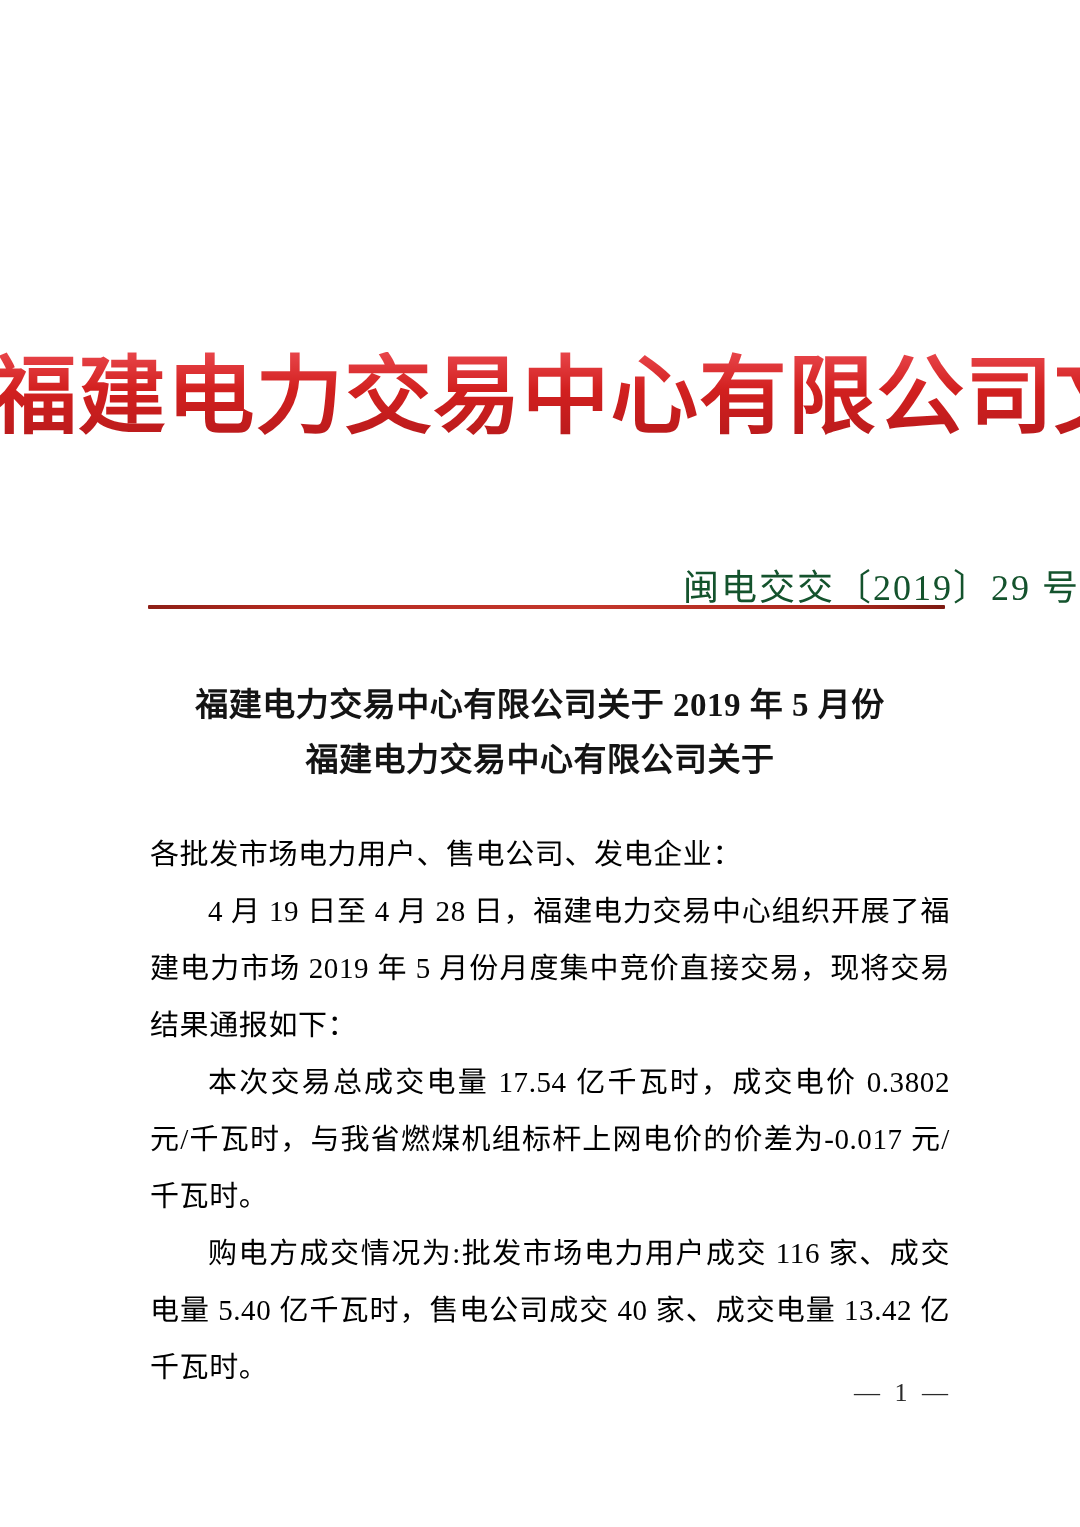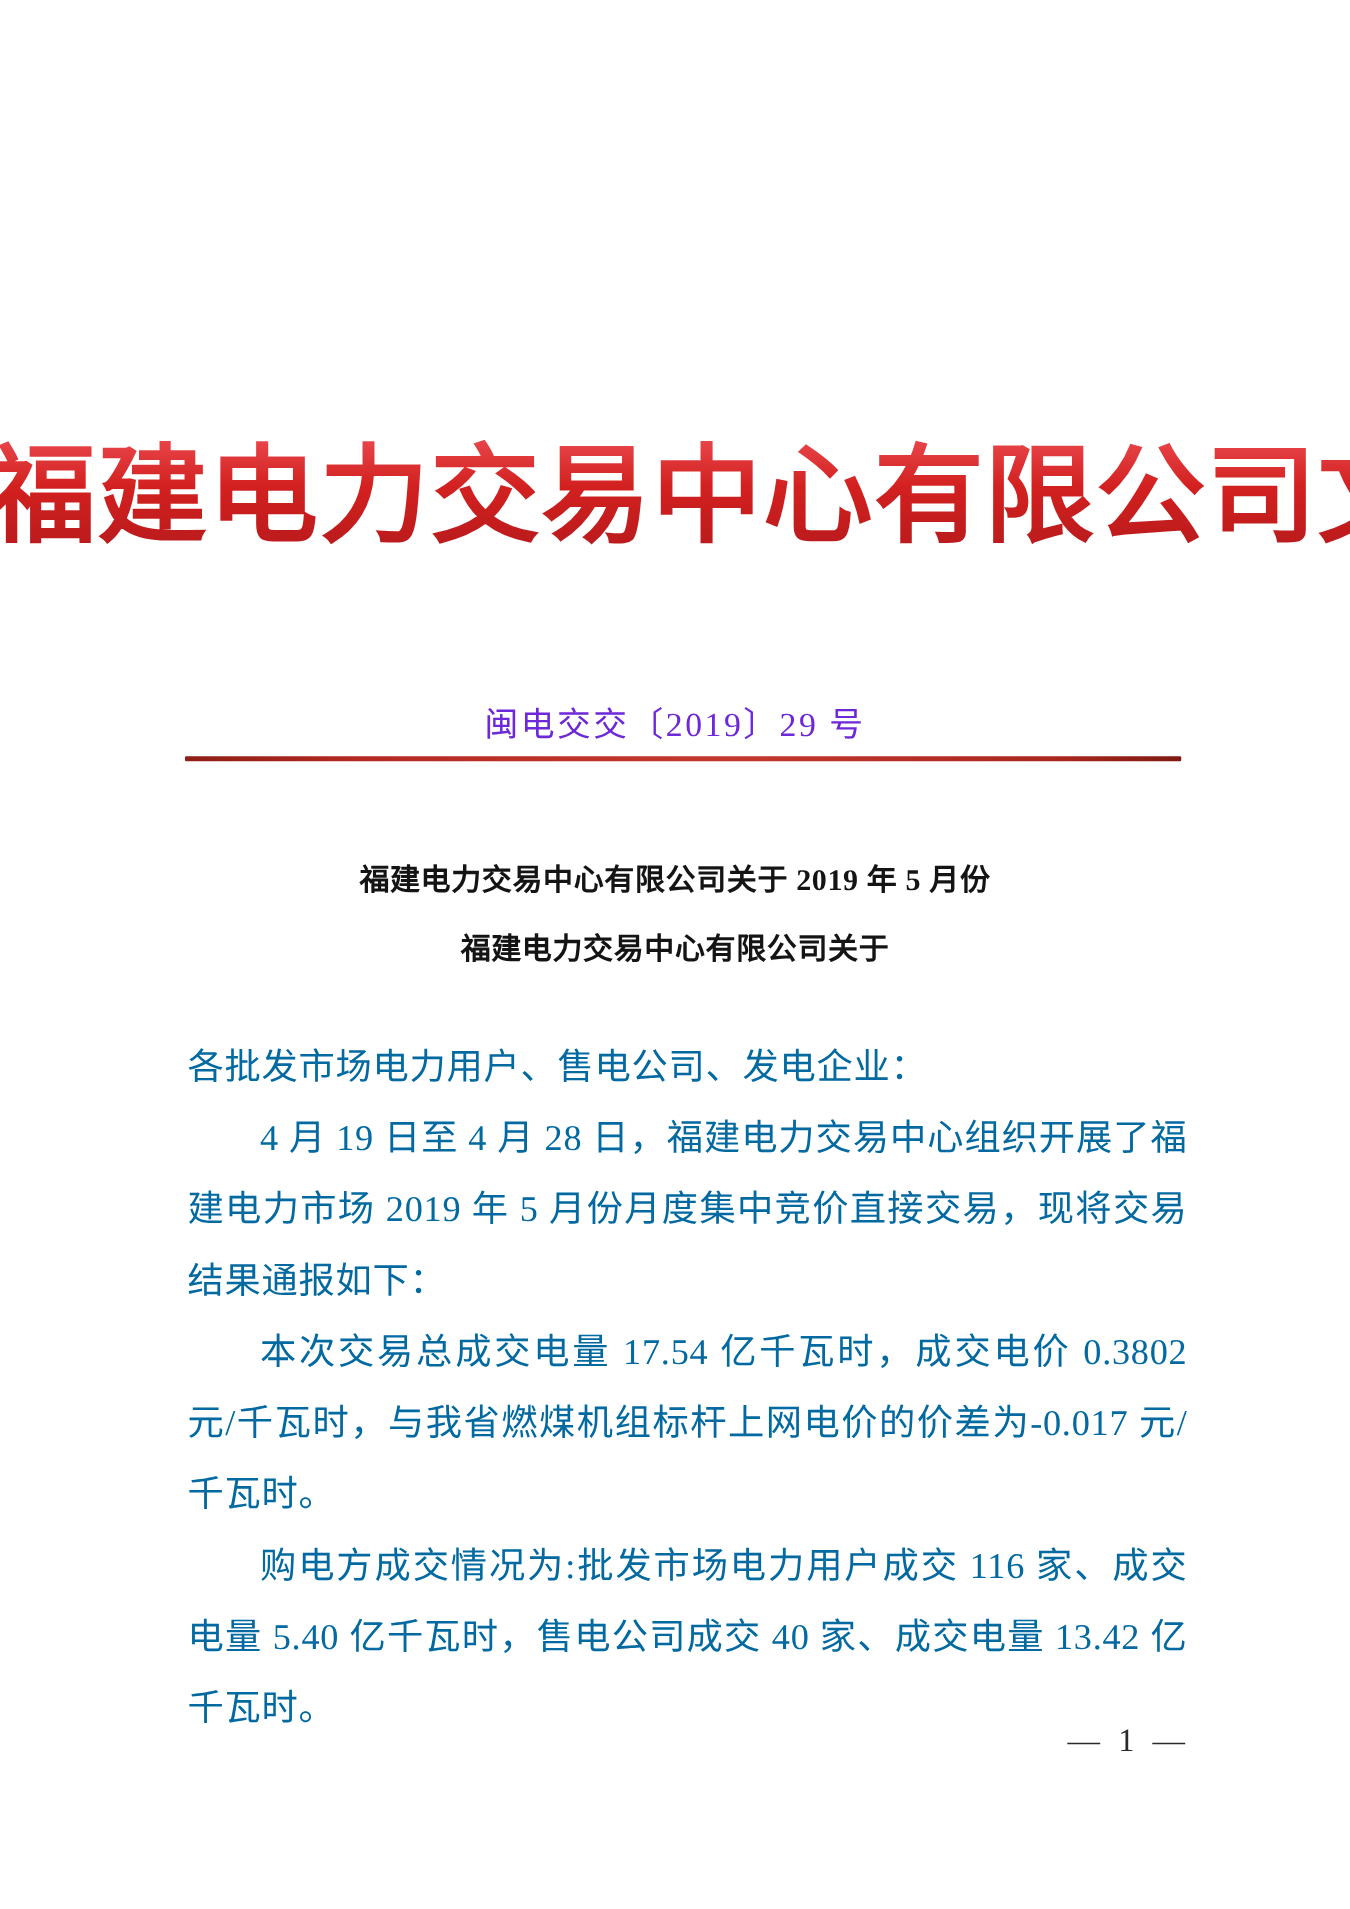--- a/index.html
+++ b/index.html
@@ -38,62 +38,62 @@
     white-space: nowrap;
     transform: scaleX(1.02);
   }
 
   
   .doc-number {
     position: absolute;
     left: 0;
     right: 0;
     top: 558px;
-    text-align: center;
-    font-size: 27px;
+    text-align: right;
+    font-size: 36px;
     letter-spacing: 2px;
-    color: #6d28d9;
+    color: #14532d;
   }
 
   
   .red-rule {
     position: absolute;
     left: 148px;
     top: 605px;
     width: 797px;
     height: 4px;
     background: linear-gradient(90deg, #8d1f16 0%, #b52a20 18%, #c4372c 55%, #a9271c 88%, #7d1a12 100%);
     border-radius: 1px;
   }
 
   
   .doc-title {
     position: absolute;
     left: 140px;
     width: 800px;
     top: 678px;
     text-align: center;
-    font-size: 24px;
+    font-size: 33px;
     font-weight: bold;
     line-height: 55px;
     letter-spacing: 0.5px;
     color: #141414;
   }
   .doc-title .tline { display: block; white-space: nowrap; }
 
   
   .body-text {
     position: absolute;
     left: 150px;
     width: 800px;
     top: 826px;
     font-size: 29px;
     line-height: 57px;
     letter-spacing: 0.6px;
-    color: #0369a1;
+    color: #000000;
     text-align: justify;
     text-justify: inter-character;
   }
   .body-text p {
     margin: 0;
     text-indent: 2em;
   }
   .body-text p.no-indent {
     text-indent: 0;
   }

